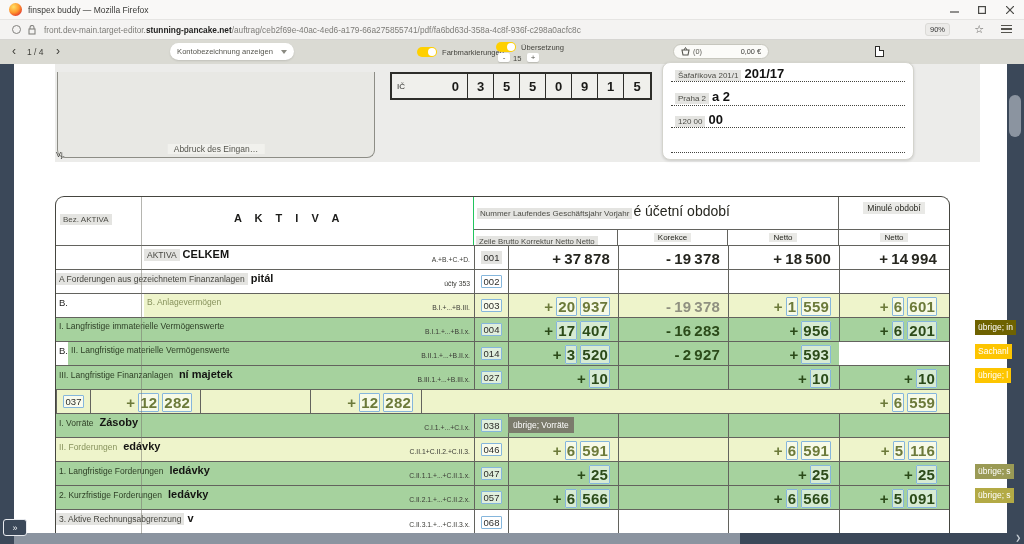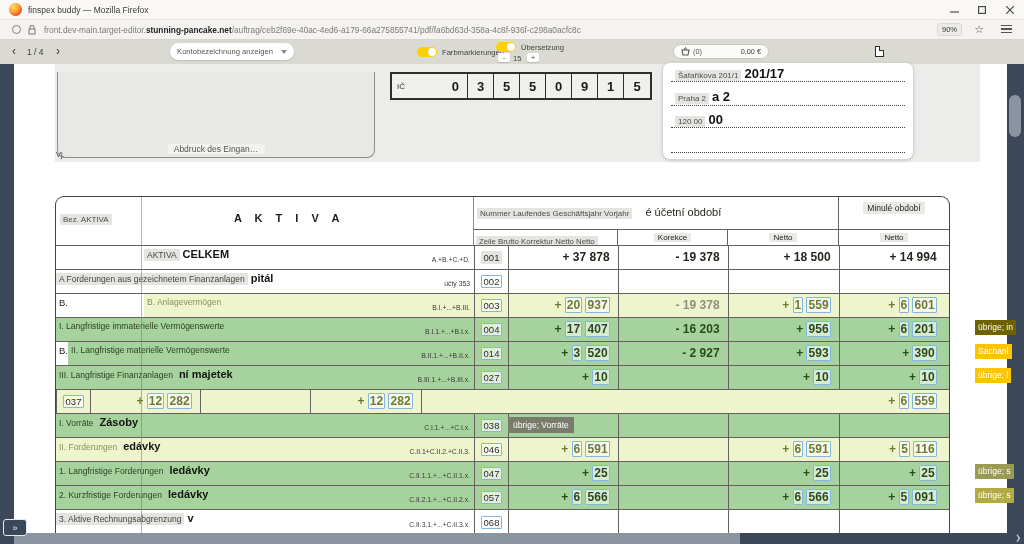--- a/index.html
+++ b/index.html
@@ -10,21 +10,21 @@
   
   .titlebar{position:absolute;left:0;top:0;width:1024px;height:20px;background:#f9f8f7;border-bottom:1px solid #e6e5e3;box-sizing:border-box;}
   .fx-icon{position:absolute;left:9px;top:3px;width:13px;height:13px;border-radius:50%;
            background:radial-gradient(circle at 35% 30%,#ffe066 0%,#ff9a2e 45%,#e8452c 75%,#c42482 100%);}
   .win-title{position:absolute;left:28px;top:5px;font-size:8.5px;color:#3a3a38;}
   .winbtn{position:absolute;top:0;width:28px;height:19px;display:flex;align-items:center;justify-content:center;}
   .urlbar{position:absolute;left:0;top:20px;width:1024px;height:20px;background:#f4f3f2;border-bottom:1px solid #d6d5d2;box-sizing:border-box;}
   .info-circle{position:absolute;left:12px;top:5px;width:9px;height:9px;border:1.2px solid #83827f;border-radius:50%;box-sizing:border-box;}
   .url-text{position:absolute;left:44px;top:5px;font-size:8.3px;color:#7c7b77;white-space:nowrap;}
   .url-text b{color:#232322;}
-  .zoom-pill{position:absolute;right:62px;top:3px;font-size:7.5px;color:#333;background:#ecebe9;border:1px solid #dbdad7;border-radius:3px;padding:1px 4px;}
+  .zoom-pill{position:absolute;right:74px;top:3px;font-size:7.5px;color:#333;background:#ecebe9;border:1px solid #dbdad7;border-radius:3px;padding:1px 4px;}
   .star{position:absolute;right:40px;top:3px;font-size:11px;color:#5f5e5b;}
   .hamburger{position:absolute;right:12px;top:5px;width:11px;height:9px;}
   .hamburger i{display:block;height:1.4px;background:#55544f;margin-bottom:2px;}
 
   
   .toolbar{position:absolute;left:0;top:40px;width:1024px;height:24px;background:#dadad3;box-sizing:border-box;}
   .nav-chev{position:absolute;top:3px;font-size:12px;color:#3c3c37;line-height:16px;}
   .page-ind{position:absolute;left:27px;top:7px;font-size:8.5px;color:#3c3c37;}
   .dropdown{position:absolute;left:170px;top:3px;width:124px;height:17px;background:#fff;border-radius:9px;
             box-shadow:0 1px 2px rgba(0,0,0,.12);display:flex;align-items:center;justify-content:center;gap:8px;}
@@ -77,21 +77,21 @@
   .btable{position:absolute;left:55px;top:132px;width:895px;background:#fff;border:1.5px solid #45453f;border-bottom:none;
           border-radius:9px 9px 0 0;box-sizing:border-box;overflow:hidden;}
   .v-divider{position:absolute;left:85px;top:0;bottom:0;width:1px;background:rgba(120,120,112,.55);z-index:4;}
   .thead{display:flex;height:49px;border-bottom:1px solid #63635e;box-sizing:border-box;}
   .h-label{width:418px;border-right:1px solid #22c55e;position:relative;box-sizing:border-box;}
   .h-bez{position:absolute;left:4px;top:17px;}
   .h-aktiva{position:absolute;left:178px;top:15px;font-size:11px;font-weight:bold;letter-spacing:5px;color:#1c1c1a;}
   .h-right{flex:1;display:flex;flex-direction:column;}
   .h-r1{display:flex;height:33px;border-bottom:1px solid #63635e;box-sizing:border-box;}
   .h-period{width:365px;border-right:1px solid #63635e;box-sizing:border-box;padding:5px 0 0 3px;white-space:nowrap;overflow:hidden;}
-  .h-orig{font-size:11px;color:#26261f;margin-left:13px;}
+  .h-orig{font-size:14px;color:#26261f;margin-left:1px;}
   .h-minule{flex:1;display:flex;align-items:flex-start;justify-content:center;padding-top:5px;}
   .hl-paper{background:#e9e9e6;color:#26261f;font-size:8.5px;padding:1px 4px;}
   .h-r2{display:flex;height:15px;}
   .h-zeile{width:144px;border-right:1px solid #63635e;box-sizing:border-box;padding-left:2px;white-space:nowrap;overflow:hidden;}
   .h-zeile .hl-grey{font-size:7.8px;}
   .h-c{width:110px;border-right:1px solid #63635e;box-sizing:border-box;display:flex;align-items:center;justify-content:center;}
   .h-c.h-net{width:111px;}
   .h-c.h-min{flex:1;border-right:none;}
   .h-c .hl-paper{font-size:8px;padding:0 4px;}
 
@@ -100,21 +100,21 @@
   .c-labelcell{width:418px;position:relative;box-sizing:border-box;font-size:8.5px;line-height:17px;white-space:nowrap;overflow:hidden;}
   .c-prefix{display:inline-block;background:#fff;height:100%;box-sizing:border-box;padding-left:3px;font-size:9.5px;color:#1f1f1d;vertical-align:top;}
   .c-hl{padding:1px 3px;}
   .hl-greylabel{background:#e4e4e1;color:#45453f;}
   .c-orig{font-weight:bold;font-size:11px;color:#141412;margin-left:3px;}
   .c-formula{position:absolute;right:4px;bottom:1px;font-size:6.8px;color:#3a3a35;}
   .c-line{width:34px;border-left:1px solid #63635e;display:flex;align-items:center;justify-content:center;box-sizing:border-box;}
   .line-box{border:1px solid #85b6dc;background:rgba(255,255,255,.65);font-size:9.5px;padding:0 2px;color:#2c2c29;border-radius:1px;}
   .line-grey{background:#e4e4e1;font-size:9.5px;padding:1px 3px;color:#2c2c29;}
   .c-num{flex:0 0 110px;border-left:1px solid #63635e;box-sizing:border-box;text-align:right;padding:4px 8px 0 12px;
-         font-weight:bold;font-size:12px;letter-spacing:.2px;white-space:nowrap;overflow:hidden;}
+         font-weight:bold;font-size:15px;letter-spacing:.2px;white-space:nowrap;overflow:hidden;}
   .c-num.w111{flex-basis:111px;}
   .c-num.last{flex:1 1 auto;padding-right:12px;}
   .grp{margin-left:3px;}
   .boxed{border:1px solid #85b6dc;background:rgba(255,255,255,.55);padding:0 1px;border-radius:1px;}
   .v-white .c-labelcell,.v-white .c-line,.v-white .c-num{background:#fff;}
   .v-pale .c-labelcell,.v-pale .c-line,.v-pale .c-num{background:#eef4cb;}
   .v-green .c-labelcell,.v-green .c-line,.v-green .c-num{background:#a6d29e;}
   .v-white .c-labelcell{color:#3c3c38;}
   .v-pale .c-hl{color:#87925c;}
   .v-green .c-hl{color:#2e3f26;}
@@ -308,33 +308,32 @@
             <div class="c-num muted"><span class="sign">-</span><span class="grp">19</span><span class="grp">378</span></div>
             <div class="c-num w111"><span class="sign">+</span><span class="grp boxed">1</span><span class="grp boxed">559</span></div>
             <div class="c-num last"><span class="sign">+</span><span class="grp boxed">6</span><span class="grp boxed">601</span></div>
           </div>
           <div class="trow v-green">
             <div class="c-labelcell"><span class="c-hl">I. Langfristige immaterielle Vermögenswerte</span><span class="c-formula">B.I.1.+...+B.I.x.</span></div>
             <div class="c-line">
               <span class="line-box">004</span>
             </div>
             <div class="c-num"><span class="sign">+</span><span class="grp boxed">17</span><span class="grp boxed">407</span></div>
-            <div class="c-num"><span class="sign">-</span><span class="grp">16</span><span class="grp">203</span></div>
+            <div class="c-num"><span class="sign">-</span><span class="grp">16</span><span class="grp">283</span></div>
             <div class="c-num w111"><span class="sign">+</span><span class="grp boxed">956</span></div>
             <div class="c-num last"><span class="sign">+</span><span class="grp boxed">6</span><span class="grp boxed">201</span></div>
           </div>
           <div class="trow v-green">
             <div class="c-labelcell"><span class="c-prefix" style="width: 12px;">B.</span><span class="c-hl">II. Langfristige materielle Vermögenswerte</span><span class="c-formula">B.II.1.+...+B.II.x.</span></div>
             <div class="c-line">
               <span class="line-box">014</span>
             </div>
             <div class="c-num"><span class="sign">+</span><span class="grp boxed">3</span><span class="grp boxed">520</span></div>
             <div class="c-num"><span class="sign">-</span><span class="grp">2</span><span class="grp">927</span></div>
             <div class="c-num w111"><span class="sign">+</span><span class="grp boxed">593</span></div>
-            <div class="c-num last"><span class="sign">+</span><span class="grp boxed">390</span></div>
           </div>
           <div class="trow v-green">
             <div class="c-labelcell"><span class="c-hl">III. Langfristige Finanzanlagen</span><span class="c-orig">ní majetek</span><span class="c-formula">B.III.1.+...+B.III.x.</span></div>
             <div class="c-line">
               <span class="line-box">027</span>
             </div>
             <div class="c-num"><span class="sign">+</span><span class="grp boxed">10</span></div>
             <div class="c-num"></div>
             <div class="c-num w111"><span class="sign">+</span><span class="grp boxed">10</span></div>
             <div class="c-num last"><span class="sign">+</span><span class="grp boxed">10</span></div>

